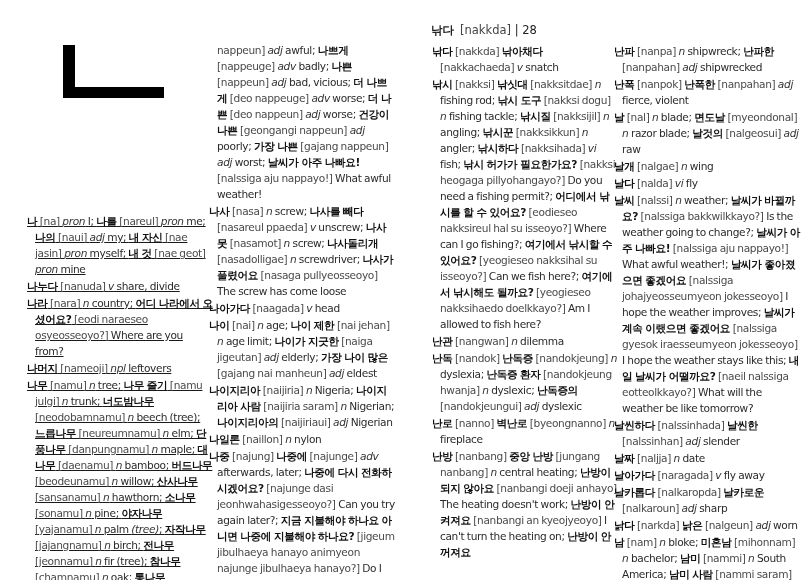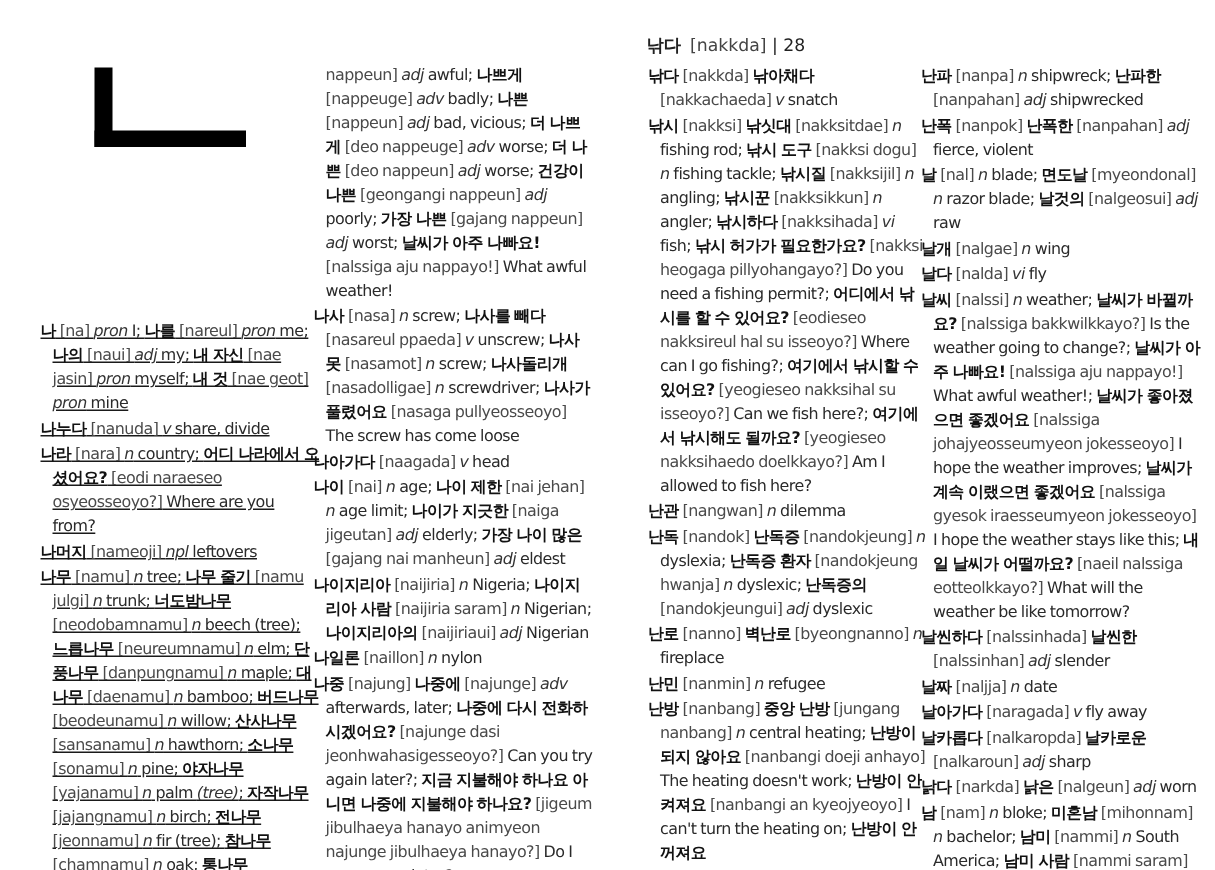--- a/index.html
+++ b/index.html
@@ -68,21 +68,20 @@
     <span class="hw">낚다</span><span class="rom">[nakkda]</span>
     <span>|</span>
     <span>28</span>
   </div>
   <div class="col col-3">
       <p class="entry"><span class="k">낚다</span><span class="r"> [nakkda] </span><span class="k">낚아채다</span><span class="r"> [nakkachaeda] </span><span class="p">v</span><span class="d"> snatch</span></p>
       <p class="entry"><span class="k">낚시</span><span class="r"> [nakksi] </span><span class="k">낚싯대</span><span class="r"> [nakksitdae] </span><span class="p">n</span><span class="d"> fishing rod; </span><span class="k">낚시 도구</span><span class="r"> [nakksi dogu] </span><span class="p">n</span><span class="d"> fishing tackle; </span><span class="k">낚시질</span><span class="r"> [nakksijil] </span><span class="p">n</span><span class="d"> angling; </span><span class="k">낚시꾼</span><span class="r"> [nakksikkun] </span><span class="p">n</span><span class="d"> angler; </span><span class="k">낚시하다</span><span class="r"> [nakksihada] </span><span class="p">vi</span><span class="d"> fish; </span><span class="k">낚시 허가가 필요한가요?</span><span class="r"> [nakksi heogaga pillyohangayo?]</span><span class="d"> Do you need a fishing permit?; </span><span class="k">어디에서 낚시를 할 수 있어요?</span><span class="r"> [eodieseo nakksireul hal su isseoyo?]</span><span class="d"> Where can I go fishing?; </span><span class="k">여기에서 낚시할 수 있어요?</span><span class="r"> [yeogieseo nakksihal su isseoyo?]</span><span class="d"> Can we fish here?; </span><span class="k">여기에서 낚시해도 될까요?</span><span class="r"> [yeogieseo nakksihaedo doelkkayo?]</span><span class="d"> Am I allowed to fish here?</span></p>
       <p class="entry"><span class="k">난관</span><span class="r"> [nangwan] </span><span class="p">n</span><span class="d"> dilemma</span></p>
       <p class="entry"><span class="k">난독</span><span class="r"> [nandok] </span><span class="k">난독증</span><span class="r"> [nandokjeung] </span><span class="p">n</span><span class="d"> dyslexia; </span><span class="k">난독증 환자</span><span class="r"> [nandokjeung hwanja] </span><span class="p">n</span><span class="d"> dyslexic; </span><span class="k">난독증의</span><span class="r"> [nandokjeungui] </span><span class="p">adj</span><span class="d"> dyslexic</span></p>
       <p class="entry"><span class="k">난로</span><span class="r"> [nanno] </span><span class="k">벽난로</span><span class="r"> [byeongnanno] </span><span class="p">n</span><span class="d"> fireplace</span></p>
-      <p class="entry"><span class="k">난민</span><span class="r"> [nanmin] </span><span class="p">n</span><span class="d"> refugee</span></p>
       <p class="entry"><span class="k">난방</span><span class="r"> [nanbang] </span><span class="k">중앙 난방</span><span class="r"> [jungang nanbang] </span><span class="p">n</span><span class="d"> central heating; </span><span class="k">난방이 되지 않아요</span><span class="r"> [nanbangi doeji anhayo]</span><span class="d"> The heating doesn't work; </span><span class="k">난방이 안 켜져요</span><span class="r"> [nanbangi an kyeojyeoyo]</span><span class="d"> I can't turn the heating on; </span><span class="k">난방이 안 꺼져요</span></p>
     </div>
   <div class="col col-4">
       <p class="entry"><span class="k">난파</span><span class="r"> [nanpa] </span><span class="p">n</span><span class="d"> shipwreck; </span><span class="k">난파한</span><span class="r"> [nanpahan] </span><span class="p">adj</span><span class="d"> shipwrecked</span></p>
       <p class="entry"><span class="k">난폭</span><span class="r"> [nanpok] </span><span class="k">난폭한</span><span class="r"> [nanpahan] </span><span class="p">adj</span><span class="d"> fierce, violent</span></p>
       <p class="entry"><span class="k">날</span><span class="r"> [nal] </span><span class="p">n</span><span class="d"> blade; </span><span class="k">면도날</span><span class="r"> [myeondonal] </span><span class="p">n</span><span class="d"> razor blade; </span><span class="k">날것의</span><span class="r"> [nalgeosui] </span><span class="p">adj</span><span class="d"> raw</span></p>
       <p class="entry"><span class="k">날개</span><span class="r"> [nalgae] </span><span class="p">n</span><span class="d"> wing</span></p>
       <p class="entry"><span class="k">날다</span><span class="r"> [nalda] </span><span class="p">vi</span><span class="d"> fly</span></p>
       <p class="entry"><span class="k">날씨</span><span class="r"> [nalssi] </span><span class="p">n</span><span class="d"> weather; </span><span class="k">날씨가 바뀔까요?</span><span class="r"> [nalssiga bakkwilkkayo?]</span><span class="d"> Is the weather going to change?; </span><span class="k">날씨가 아주 나빠요!</span><span class="r"> [nalssiga aju nappayo!]</span><span class="d"> What awful weather!; </span><span class="k">날씨가 좋아졌으면 좋겠어요</span><span class="r"> [nalssiga johajyeosseumyeon jokesseoyo]</span><span class="d"> I hope the weather improves; </span><span class="k">날씨가 계속 이랬으면 좋겠어요</span><span class="r"> [nalssiga gyesok iraesseumyeon jokesseoyo]</span><span class="d"> I hope the weather stays like this; </span><span class="k">내일 날씨가 어떨까요?</span><span class="r"> [naeil nalssiga eotteolkkayo?]</span><span class="d"> What will the weather be like tomorrow?</span></p>
       <p class="entry"><span class="k">날씬하다</span><span class="r"> [nalssinhada] </span><span class="k">날씬한</span><span class="r"> [nalssinhan] </span><span class="p">adj</span><span class="d"> slender</span></p>

